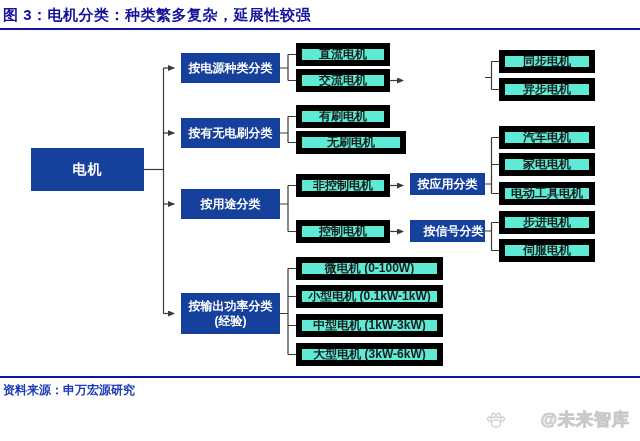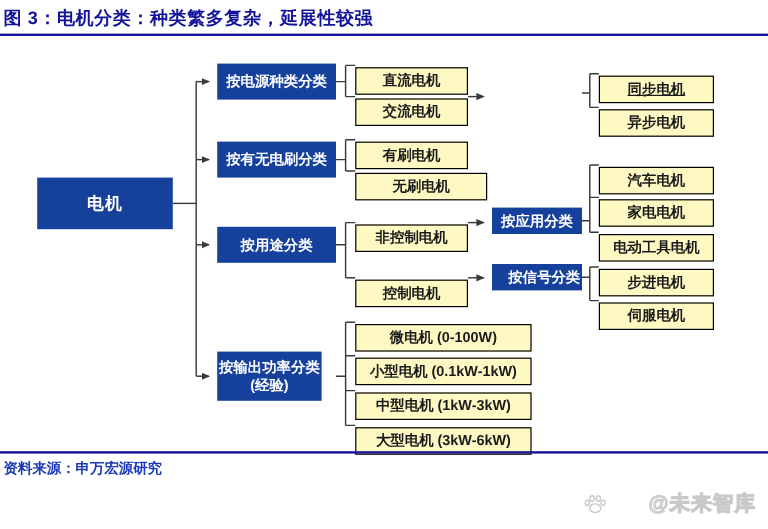--- a/index.html
+++ b/index.html
@@ -12,21 +12,21 @@
     color:#12129B;letter-spacing:0.5px;
   }
   .title-rule{position:absolute;left:0;top:28px;width:640px;height:2px;background:#12129B;}
   .bottom-rule{position:absolute;left:0;top:376px;width:640px;height:2px;background:#12129B;}
   .source{position:absolute;left:3px;top:382px;font-size:12px;font-weight:bold;color:#1C3AB5;}
   .node{
     position:absolute;display:flex;align-items:center;justify-content:center;
     text-align:center;box-sizing:border-box;line-height:1.2;
   }
   .blue{background:#15409B;color:#ffffff;font-weight:bold;font-size:12px;}
-  .gray{background:#fef9c3;color:#1A1A1A;font-weight:bold;font-size:12px;border:1px solid #000000;margin-top:13px;}
+  .gray{background:#5eead4;color:#1A1A1A;font-weight:bold;font-size:12px;border:6px solid #000000;}
   .root{font-size:14px;letter-spacing:1px;}
   .pre{white-space:pre-line;}
   .small{font-size:11px;}
   .connectors{position:absolute;left:0;top:0;}
   .watermark{
     position:absolute;right:10px;top:408px;display:flex;align-items:center;gap:2px;
   }
   .watermark-text{
     font-size:17px;font-weight:bold;color:#EFEFEF;
     -webkit-text-stroke:1px #C9C9C9;letter-spacing:1px;margin-left:32px;
@@ -75,21 +75,21 @@
 
       <path d="M485,231 H491.5 M491.5,222.5 V250.5 M491.5,222.5 H499 M491.5,250.5 H499"></path>
     </g>
   </svg>
 
   <div class="node blue root" style="left:31px;top:148px;width:113px;height:43px;">电机</div>
 
   <div class="node blue" style="left:181px;top:53px;width:99px;height:30px;">按电源种类分类</div>
   <div class="node blue" style="left:181px;top:118px;width:99px;height:30px;">按有无电刷分类</div>
   <div class="node blue" style="left:181px;top:189px;width:99px;height:30px;">按用途分类</div>
-  <div class="node blue pre" style="left:181px;top:293px;width:87px;height:41px;">按输出功率分类
+  <div class="node blue pre" style="left:181px;top:293px;width:99px;height:41px;">按输出功率分类
 (经验)</div>
 
   <div class="node gray" style="left:296px;top:43px;width:94px;height:23px;">直流电机</div>
   <div class="node gray" style="left:296px;top:69px;width:94px;height:23px;">交流电机</div>
   <div class="node gray" style="left:296px;top:105px;width:94px;height:23px;">有刷电机</div>
   <div class="node gray" style="left:296px;top:131px;width:110px;height:23px;">无刷电机</div>
   <div class="node gray" style="left:296px;top:174px;width:94px;height:23px;">非控制电机</div>
   <div class="node gray" style="left:296px;top:220px;width:94px;height:23px;">控制电机</div>
   <div class="node gray" style="left:296px;top:257px;width:147px;height:23px;">微电机 (0-100W)</div>
   <div class="node gray" style="left:296px;top:285px;width:147px;height:23px;">小型电机 (0.1kW-1kW)</div>

